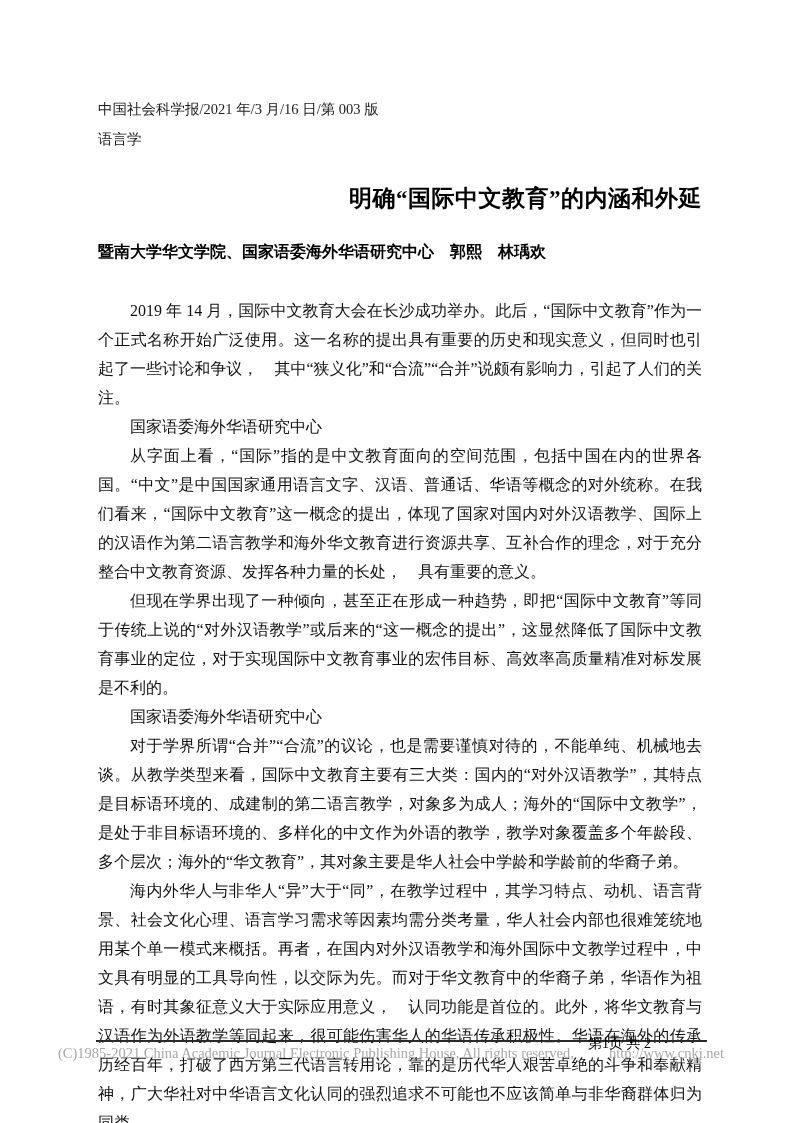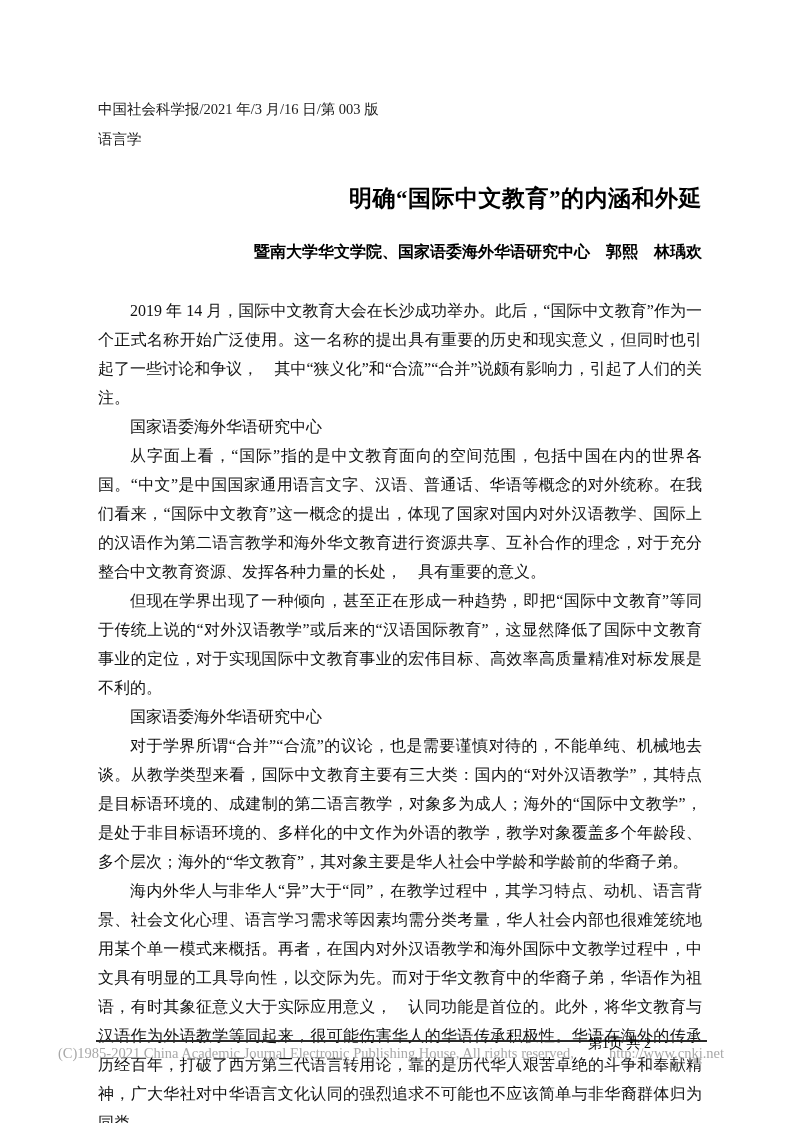--- a/index.html
+++ b/index.html
@@ -30,21 +30,21 @@
     margin-top: 30px;
     text-align: right;
     font-weight: bold;
     font-size: 23px;
     line-height: 30px;
     letter-spacing: 0.5px;
     color: #000;
   }
   .byline {
     margin-top: 27px;
-    text-align: right;
+    text-align: left;
     font-weight: bold;
     font-size: 16px;
     line-height: 22px;
     color: #000;
   }
   .article-body {
     margin-top: 33px;
     font-size: 16px;
     line-height: 29px;
     text-align: justify;
@@ -99,21 +99,21 @@
     </div>
 
     <div class="article-title">明确“国际中文教育”的内涵和外延</div>
 
     <div class="byline">暨南大学华文学院、国家语委海外华语研究中心　郭熙　林瑀欢</div>
 
     <div class="article-body">
       <p>2019 年 14 月，国际中文教育大会在长沙成功举办。此后，“国际中文教育”作为一个正式名称开始广泛使用。这一名称的提出具有重要的历史和现实意义，但同时也引起了一些讨论和争议，　其中“狭义化”和“合流”“合并”说颇有影响力，引起了人们的关注。</p>
       <h3>国家语委海外华语研究中心</h3>
       <p>从字面上看，“国际”指的是中文教育面向的空间范围，包括中国在内的世界各国。“中文”是中国国家通用语言文字、汉语、普通话、华语等概念的对外统称。在我们看来，“国际中文教育”这一概念的提出，体现了国家对国内对外汉语教学、国际上的汉语作为第二语言教学和海外华文教育进行资源共享、互补合作的理念，对于充分整合中文教育资源、发挥各种力量的长处，　具有重要的意义。</p>
-      <p>但现在学界出现了一种倾向，甚至正在形成一种趋势，即把“国际中文教育”等同于传统上说的“对外汉语教学”或后来的“汉语国际教育”，这显然降低了国际中文教育事业的定位，对于实现国际中文教育事业的宏伟目标、高效率高质量精准对标发展是不利的。</p>
+      <p>但现在学界出现了一种倾向，甚至正在形成一种趋势，即把“国际中文教育”等同于传统上说的“对外汉语教学”或后来的“这一概念的提出”，这显然降低了国际中文教育事业的定位，对于实现国际中文教育事业的宏伟目标、高效率高质量精准对标发展是不利的。</p>
       <h3>国家语委海外华语研究中心</h3>
       <p>对于学界所谓“合并”“合流”的议论，也是需要谨慎对待的，不能单纯、机械地去谈。从教学类型来看，国际中文教育主要有三大类：国内的“对外汉语教学”，其特点是目标语环境的、成建制的第二语言教学，对象多为成人；海外的“国际中文教学”，是处于非目标语环境的、多样化的中文作为外语的教学，教学对象覆盖多个年龄段、多个层次；海外的“华文教育”，其对象主要是华人社会中学龄和学龄前的华裔子弟。</p>
       <p>海内外华人与非华人“异”大于“同”，在教学过程中，其学习特点、动机、语言背景、社会文化心理、语言学习需求等因素均需分类考量，华人社会内部也很难笼统地用某个单一模式来概括。再者，在国内对外汉语教学和海外国际中文教学过程中，中文具有明显的工具导向性，以交际为先。而对于华文教育中的华裔子弟，华语作为祖语，有时其象征意义大于实际应用意义，　认同功能是首位的。此外，将华文教育与汉语作为外语教学等同起来，很可能伤害华人的华语传承积极性。华语在海外的传承历经百年，打破了西方第三代语言转用论，靠的是历代华人艰苦卓绝的斗争和奉献精神，广大华社对中华语言文化认同的强烈追求不可能也不应该简单与非华裔群体归为同类。</p>
 
     </div>
 
   </div>
 
   <div class="footer-rule"></div>
 

